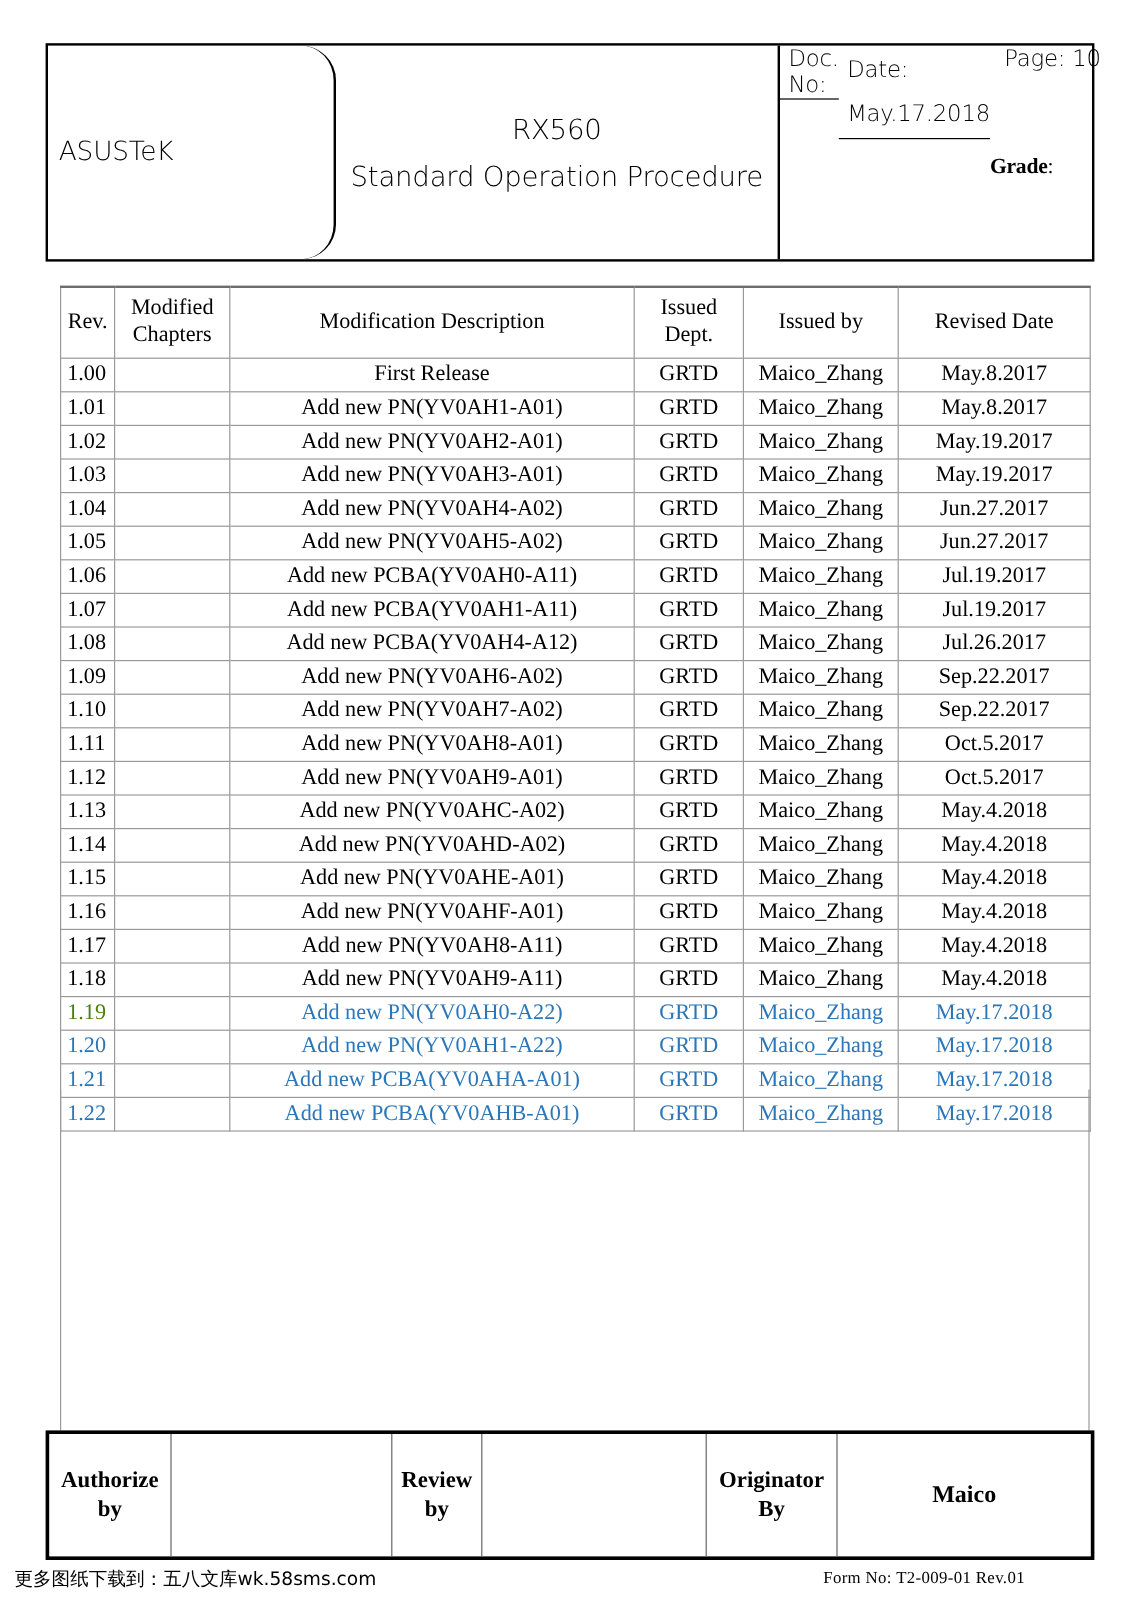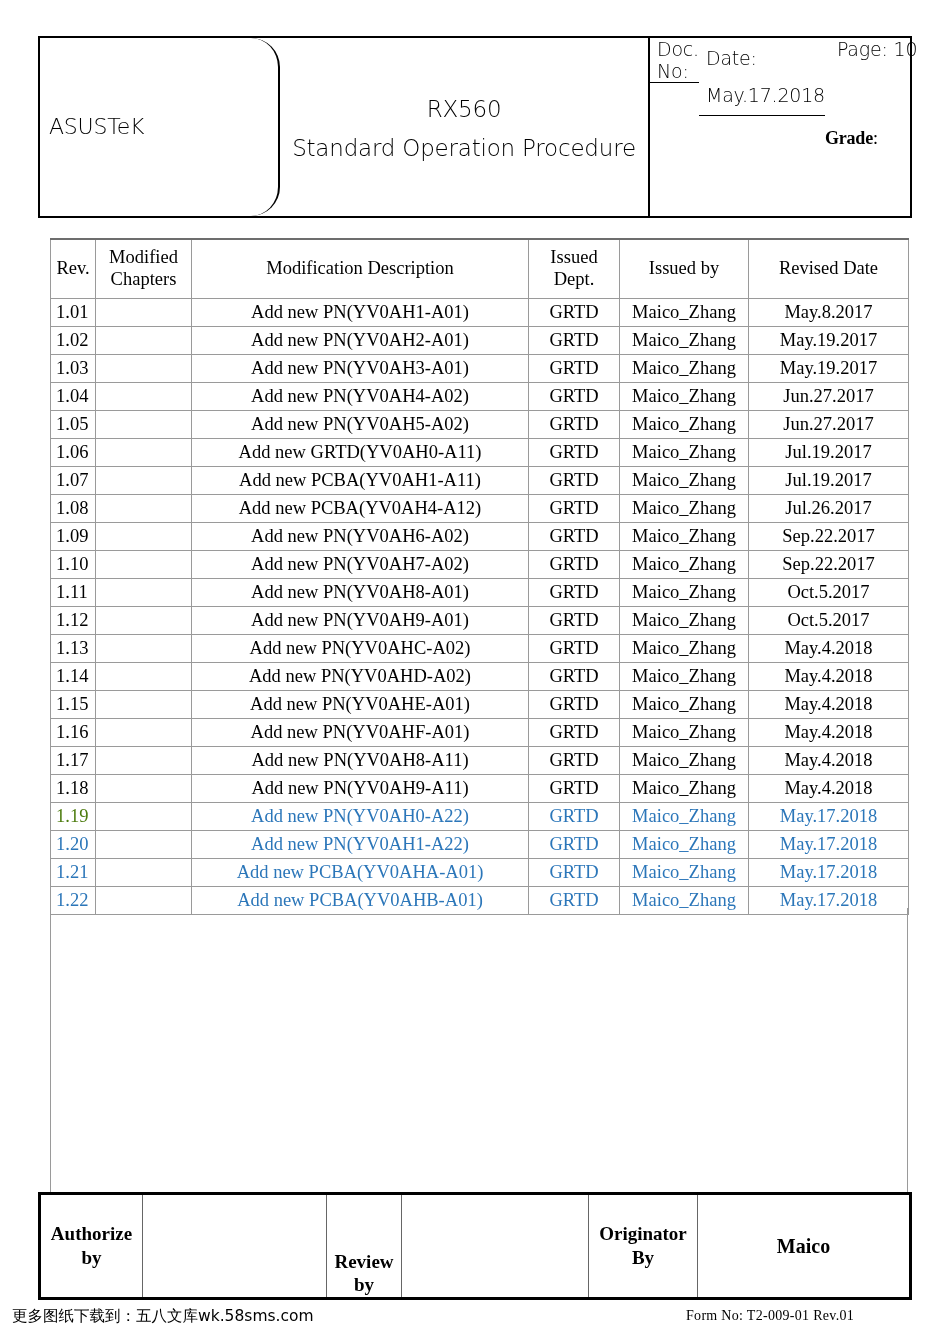--- a/index.html
+++ b/index.html
@@ -181,21 +181,21 @@
     align-items: center;
     justify-content: center;
     text-align: center;
     font-size: 19px;
     font-weight: bold;
     line-height: 1.25;
   }
   .sig-cell:last-child { border-right: none; }
   .sig-auth  { width: 102px; }
   .sig-blank1{ width: 184px; }
-  .sig-rev   { width: 75px; align-items: flex-end; }
+  .sig-rev   { width: 75px; }
   .sig-blank2{ width: 187px; }
   .sig-orig  { width: 109px; }
   .sig-maico { flex: 1; font-size: 20px; }
 
   
   .page-footer {
     position: absolute;
     left: 0;
     top: 1306px;
     width: 950px;
@@ -278,20 +278,28 @@
           <th>
             <span>Issued</span><br>
             <span>Dept.</span>
           </th>
           <th><span>Issued by</span></th>
           <th><span>Revised Date</span></th>
         </tr>
       </thead>
       <tbody id="rev-body">
           <tr>
+            <td class="c-rev">1.00</td>
+            <td></td>
+            <td>First Release</td>
+            <td>GRTD</td>
+            <td>Maico_Zhang</td>
+            <td>May.8.2017</td>
+          </tr>
+          <tr>
             <td class="c-rev">1.01</td>
             <td></td>
             <td>Add new PN(YV0AH1-A01)</td>
             <td>GRTD</td>
             <td>Maico_Zhang</td>
             <td>May.8.2017</td>
           </tr>
           <tr>
             <td class="c-rev">1.02</td>
             <td></td>
@@ -320,21 +328,21 @@
             <td class="c-rev">1.05</td>
             <td></td>
             <td>Add new PN(YV0AH5-A02)</td>
             <td>GRTD</td>
             <td>Maico_Zhang</td>
             <td>Jun.27.2017</td>
           </tr>
           <tr>
             <td class="c-rev">1.06</td>
             <td></td>
-            <td>Add new GRTD(YV0AH0-A11)</td>
+            <td>Add new PCBA(YV0AH0-A11)</td>
             <td>GRTD</td>
             <td>Maico_Zhang</td>
             <td>Jul.19.2017</td>
           </tr>
           <tr>
             <td class="c-rev">1.07</td>
             <td></td>
             <td>Add new PCBA(YV0AH1-A11)</td>
             <td>GRTD</td>
             <td>Maico_Zhang</td>

